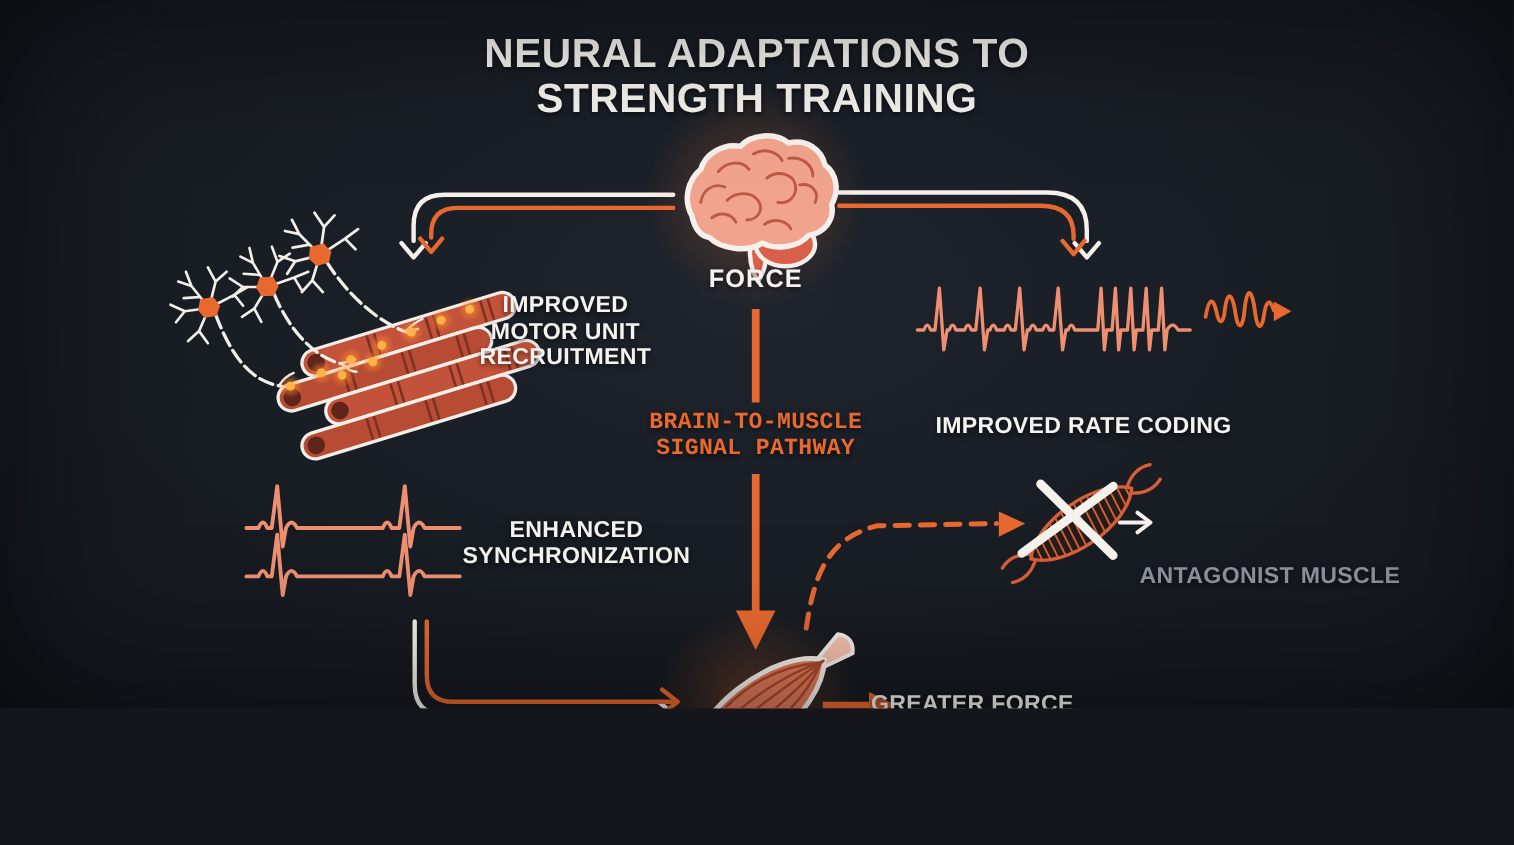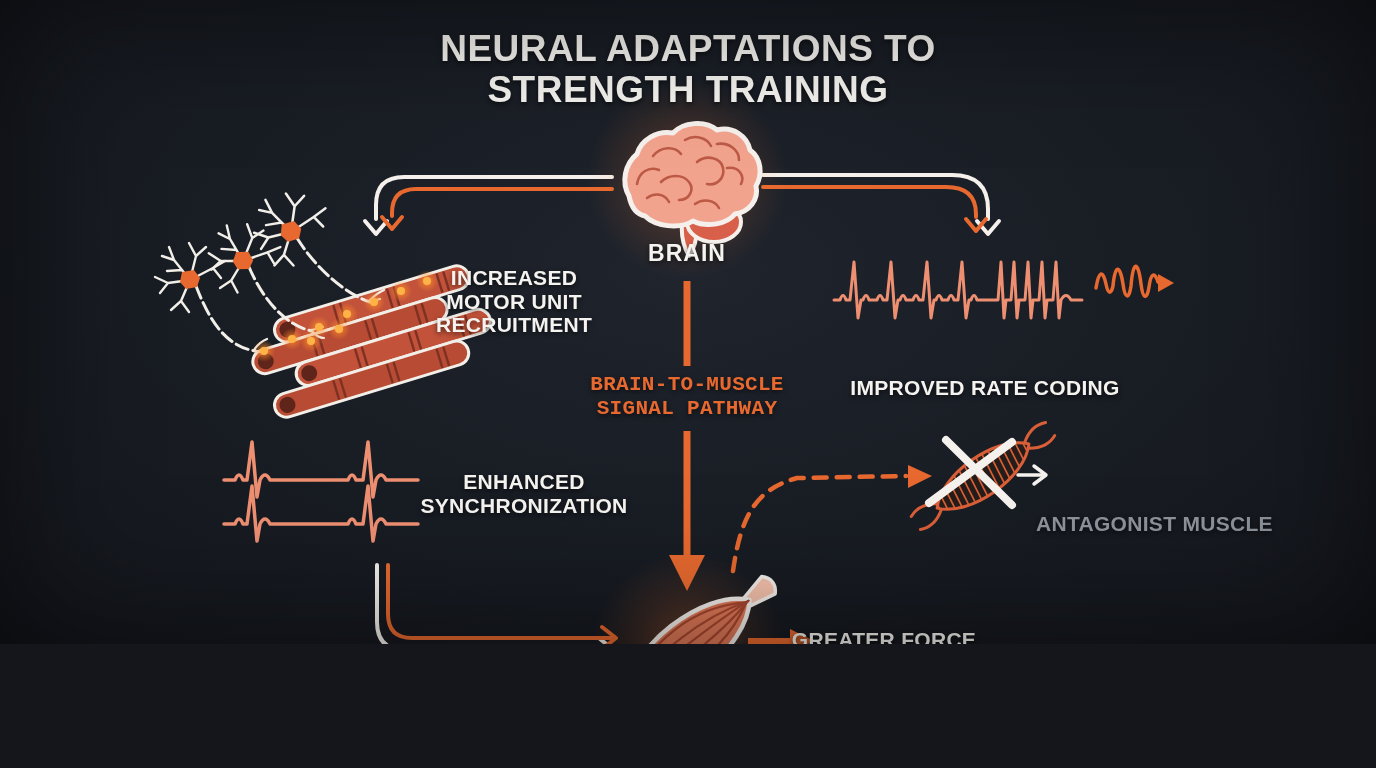--- a/index.html
+++ b/index.html
@@ -255,23 +255,23 @@
   </g>
 
   <g fill="none" stroke="#f5f2ee" stroke-width="3.5" stroke-linecap="round" stroke-linejoin="round">
     <line x1="1018" y1="475" x2="1042" y2="475"></line>
     <path d="M 1034 466 L 1046 475 L 1034 484"></path>
   </g>
 </svg>
 
 <div class="label title centered" style="left:688px;top:28px;">NEURAL ADAPTATIONS TO STRENGTH TRAINING</div>
 
-<div class="label node-label centered" style="left:687px;top:241px;">BRAIN</div>
-
-<div class="label adapt-label centered" style="left:514px;top:266px;">INCREASED
+<div class="label node-label centered" style="left:687px;top:241px;">FORCE</div>
+
+<div class="label adapt-label centered" style="left:514px;top:266px;">IMPROVED
 MOTOR UNIT
 RECRUITMENT</div>
 
 <div class="label adapt-label centered" style="left:985px;top:328px;margin-top:48px;">IMPROVED RATE CODING</div>
 
 <div class="label adapt-label orange-label centered" style="left:687px;top:373px;font-family:Liberation Mono, monospace;">BRAIN-TO-MUSCLE
 SIGNAL PATHWAY</div>
 
 <div class="label adapt-label centered" style="left:524px;top:470px;">ENHANCED
 SYNCHRONIZATION</div>

